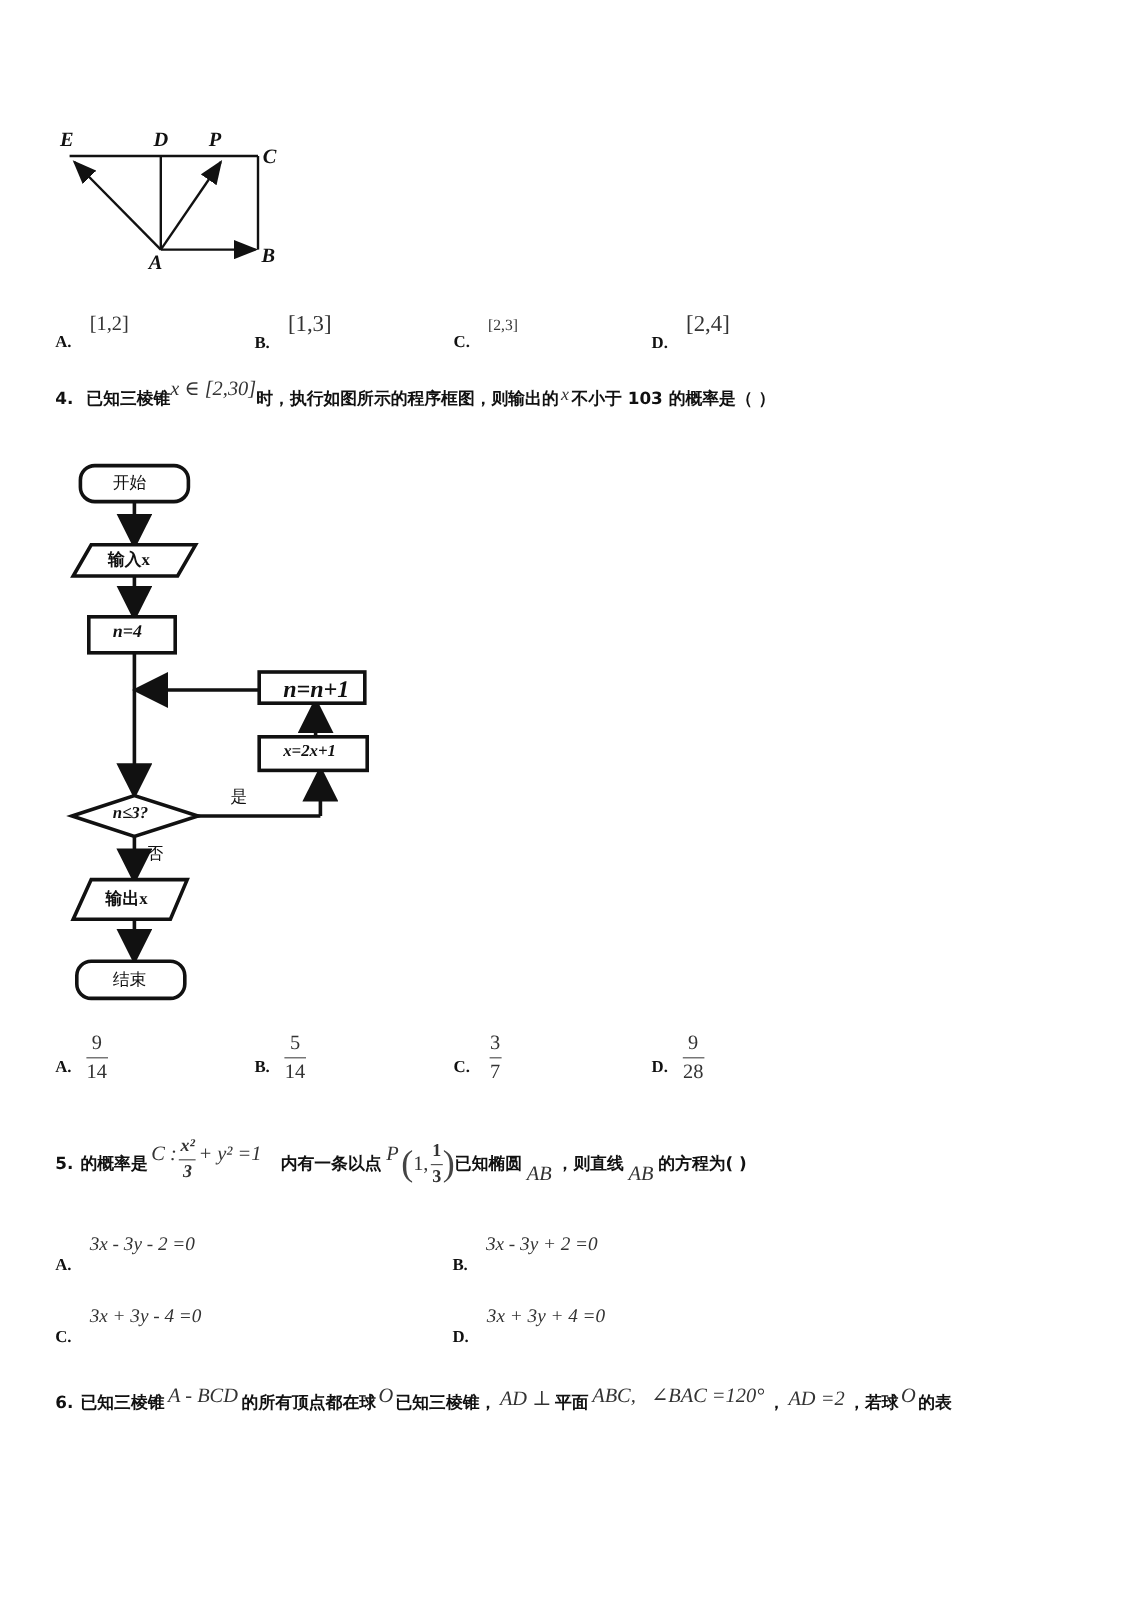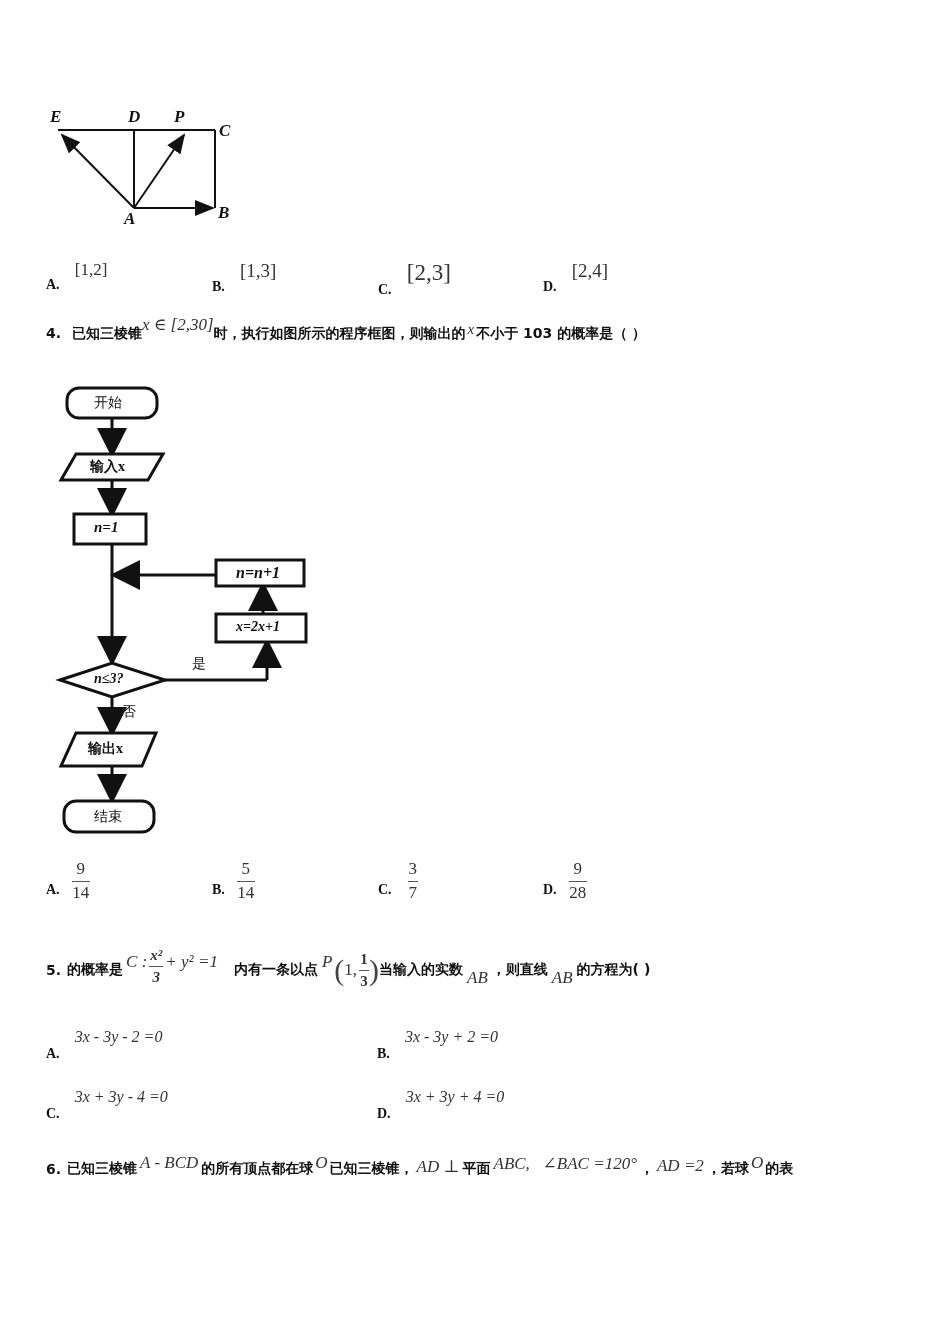--- a/index.html
+++ b/index.html
@@ -46,21 +46,21 @@
 <div class="abs" style="left:46px;top:260px;">
   <span class="opt-label" style="position:relative;top:14px;">A.</span>
   <span class="math" style="margin-left:10px;">[1,2]</span>
 </div>
 <div class="abs" style="left:212px;top:260px;">
   <span class="opt-label" style="position:relative;top:14px;">B.</span>
   <span class="math" style="margin-left:10px;font-size:19px;">[1,3]</span>
 </div>
 <div class="abs" style="left:378px;top:260px;">
   <span class="opt-label" style="position:relative;top:14px;">C.</span>
-  <span class="math" style="margin-left:10px;font-size:23px;">[2,3]</span>
+  <span class="math" style="margin-left:10px;font-size:13px;">[2,3]</span>
 </div>
 <div class="abs" style="left:543px;top:260px;text-align:right;">
   <span class="opt-label" style="position:relative;top:14px;">D.</span>
   <span class="math" style="margin-left:10px;font-size:19px;">[2,4]</span>
 </div>
 
 <div class="abs q" style="left:46px;top:322px;">
   <span>4.</span>
   <span style="margin-left:6px;">已知三棱锥</span><span class="math it" style="position:relative;top:-8px;">x ∈ [2,30]</span><span>时，执行如图所示的程序框图，则输出的</span><span class="math it" style="position:relative;top:-4px;font-size:15px;margin:0 2px;">x</span><span>不小于 103 的概率是（    ）</span>
 </div>
@@ -99,22 +99,22 @@
 
     <line x1="62" y1="317" x2="62" y2="351" stroke="#111" stroke-width="3" marker-end="url(#fa)"></line>
 
     <polygon points="26,353 106,353 92,386 11,386" fill="#fff" stroke="#111" stroke-width="3"></polygon>
     <line x1="62" y1="386" x2="62" y2="418" stroke="#111" stroke-width="3" marker-end="url(#fa)"></line>
 
     <rect x="14" y="421" width="90" height="31" rx="12" ry="12" fill="#fff" stroke="#111" stroke-width="3"></rect>
   </svg>
   <span class="abs fc-cn" style="left:44px;top:14px;">开始</span>
   <span class="abs fc-text" style="left:40px;top:78px;font-size:14px;">输入x</span>
-  <span class="abs fc-text it" style="left:44px;top:139px;">n=1</span>
-  <span class="abs fc-text it" style="left:186px;top:184px;font-size:16px;">n=n+1</span>
+  <span class="abs fc-text it" style="left:44px;top:139px;">n=4</span>
+  <span class="abs fc-text it" style="left:186px;top:184px;font-size:20px;">n=n+1</span>
   <span class="abs fc-text it" style="left:186px;top:239px;font-size:14px;">x=2x+1</span>
   <span class="abs fc-text it" style="left:44px;top:291px;font-size:14px;">n≤3?</span>
   <span class="abs fc-cn" style="left:142px;top:275px;">是</span>
   <span class="abs fc-cn" style="left:72px;top:323px;">否</span>
   <span class="abs fc-text" style="left:38px;top:360px;font-size:14px;">输出x</span>
   <span class="abs fc-cn" style="left:44px;top:428px;">结束</span>
 </div>
 
 <div class="abs" style="left:46px;top:860px;display:flex;align-items:flex-end;">
   <span class="opt-label" style="margin-bottom:4px;">A.</span>
@@ -162,21 +162,21 @@
   <span style="margin-left:16px;">内有一条以点</span>
   <span class="math it" style="margin-left:4px;position:relative;top:-8px;">P</span>
   <span class="math" style="font-size:30px;font-weight:100;margin-left:2px;color:#444;">(</span>
   <span class="math">1,</span>
   <span class="frac" style="font-size:15px;margin-left:2px;">
       <span>1</span>
       <span class="bar" style="min-width:10px;"></span>
       <span>3</span>
     </span>
   <span class="math" style="font-size:30px;font-weight:100;color:#444;">)</span>
-  <span>当输入的实数</span>
+  <span>已知椭圆</span>
   <span class="math it" style="position:relative;top:8px;margin:0 4px;">AB</span>
   <span>，则直线</span>
   <span class="math it" style="position:relative;top:8px;margin:0 4px;">AB</span>
   <span>的方程为(    )</span>
 </div>
 
 <div class="abs" style="left:46px;top:1027px;">
   <span class="opt-label" style="position:relative;top:16px;">A.</span>
   <span class="math it" style="margin-left:10px;font-size:16px;">3x - 3y - 2 =0</span>
 </div>

